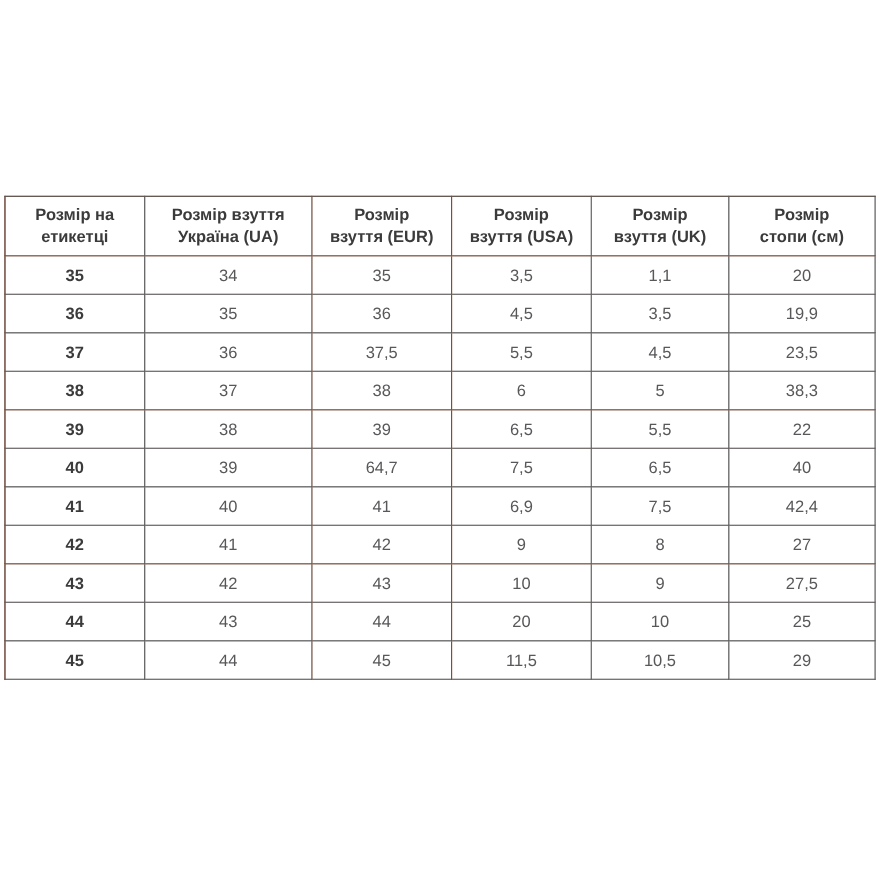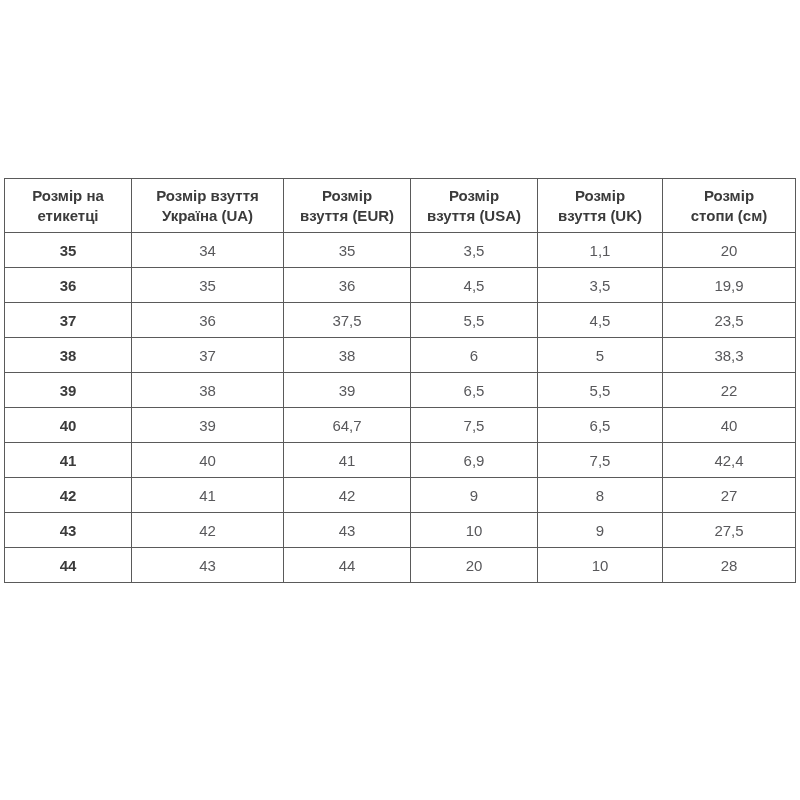--- a/index.html
+++ b/index.html
@@ -157,17 +157,25 @@
           <td>10</td>
           <td>9</td>
           <td>27,5</td>
         </tr>
         <tr>
           <td class="label-cell">44</td>
           <td>43</td>
           <td>44</td>
           <td>20</td>
           <td>10</td>
-          <td>28</td>
+          <td>25</td>
+        </tr>
+        <tr>
+          <td class="label-cell">45</td>
+          <td>44</td>
+          <td>45</td>
+          <td>11,5</td>
+          <td>10,5</td>
+          <td>29</td>
         </tr>
       </tbody>
   </table>
 </div>
 
 </body></html>

